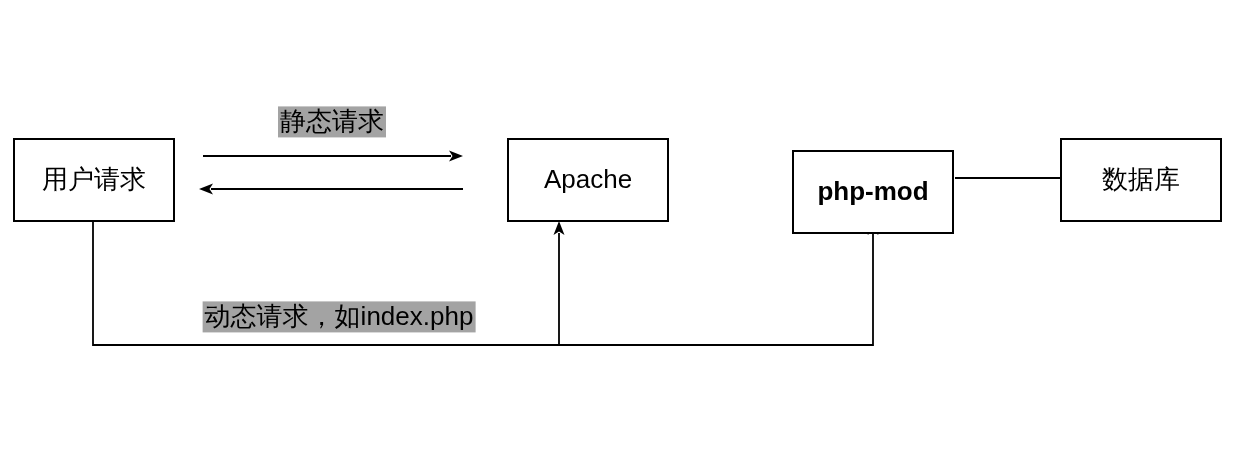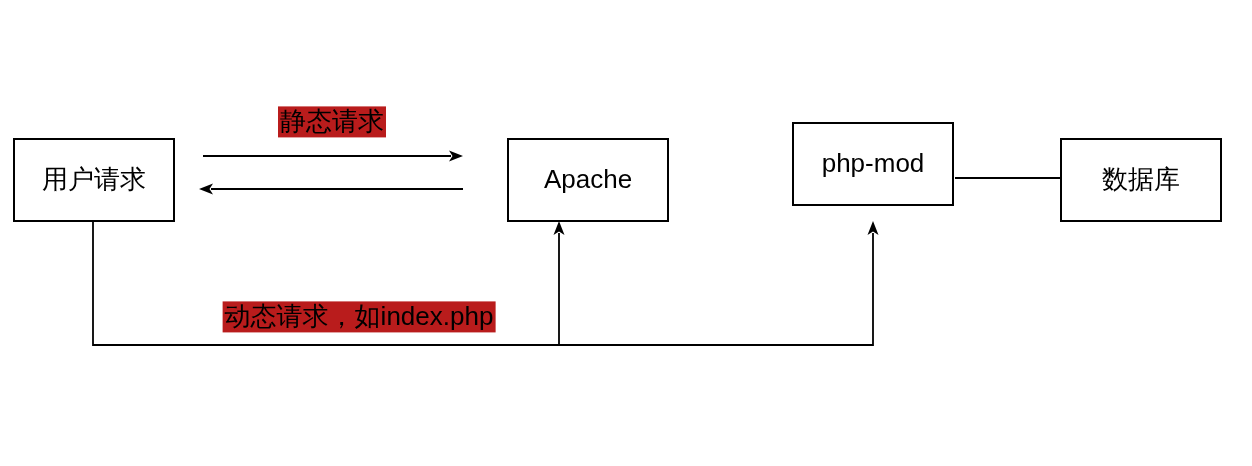--- a/index.html
+++ b/index.html
@@ -42,34 +42,34 @@
     box-sizing: border-box;
     display: flex;
     align-items: center;
     justify-content: center;
     font-size: 26px;
     line-height: 1.2;
     white-space: nowrap;
   }
   .node-user-request { left: 13px;   top: 138px; }
   .node-apache       { left: 479px;  top: 138px; margin-left: 28px; }
-  .node-php-mod      { left: 792px;  top: 122px; }
+  .node-php-mod      { left: 792px;  top: 150px; font-weight: bold; }
   .node-database     { left: 1060px; top: 138px; }
   .edge-label {
     position: absolute;
     transform: translate(-50%, -50%);
-    background: #b91c1c;
+    background: #a3a3a3;
     font-size: 26px;
     line-height: 1.2;
     white-space: nowrap;
     padding: 0 2px;
   }
   .label-static-request  { left: 332px; top: 122px; }
   .label-direct-return   { left: 330px; top: 226px; }
-  .label-dynamic-request { left: 359px; top: 317px; }
+  .label-dynamic-request { left: 339px; top: 317px; }
   .label-php-parse       { left: 715px; top: 317px; }
 </style>
 </head>
 <body>
 
 <div class="canvas">
 
   <svg class="edges-layer" viewBox="0 0 1252 466" xmlns="http://www.w3.org/2000/svg">
 
     <g>

